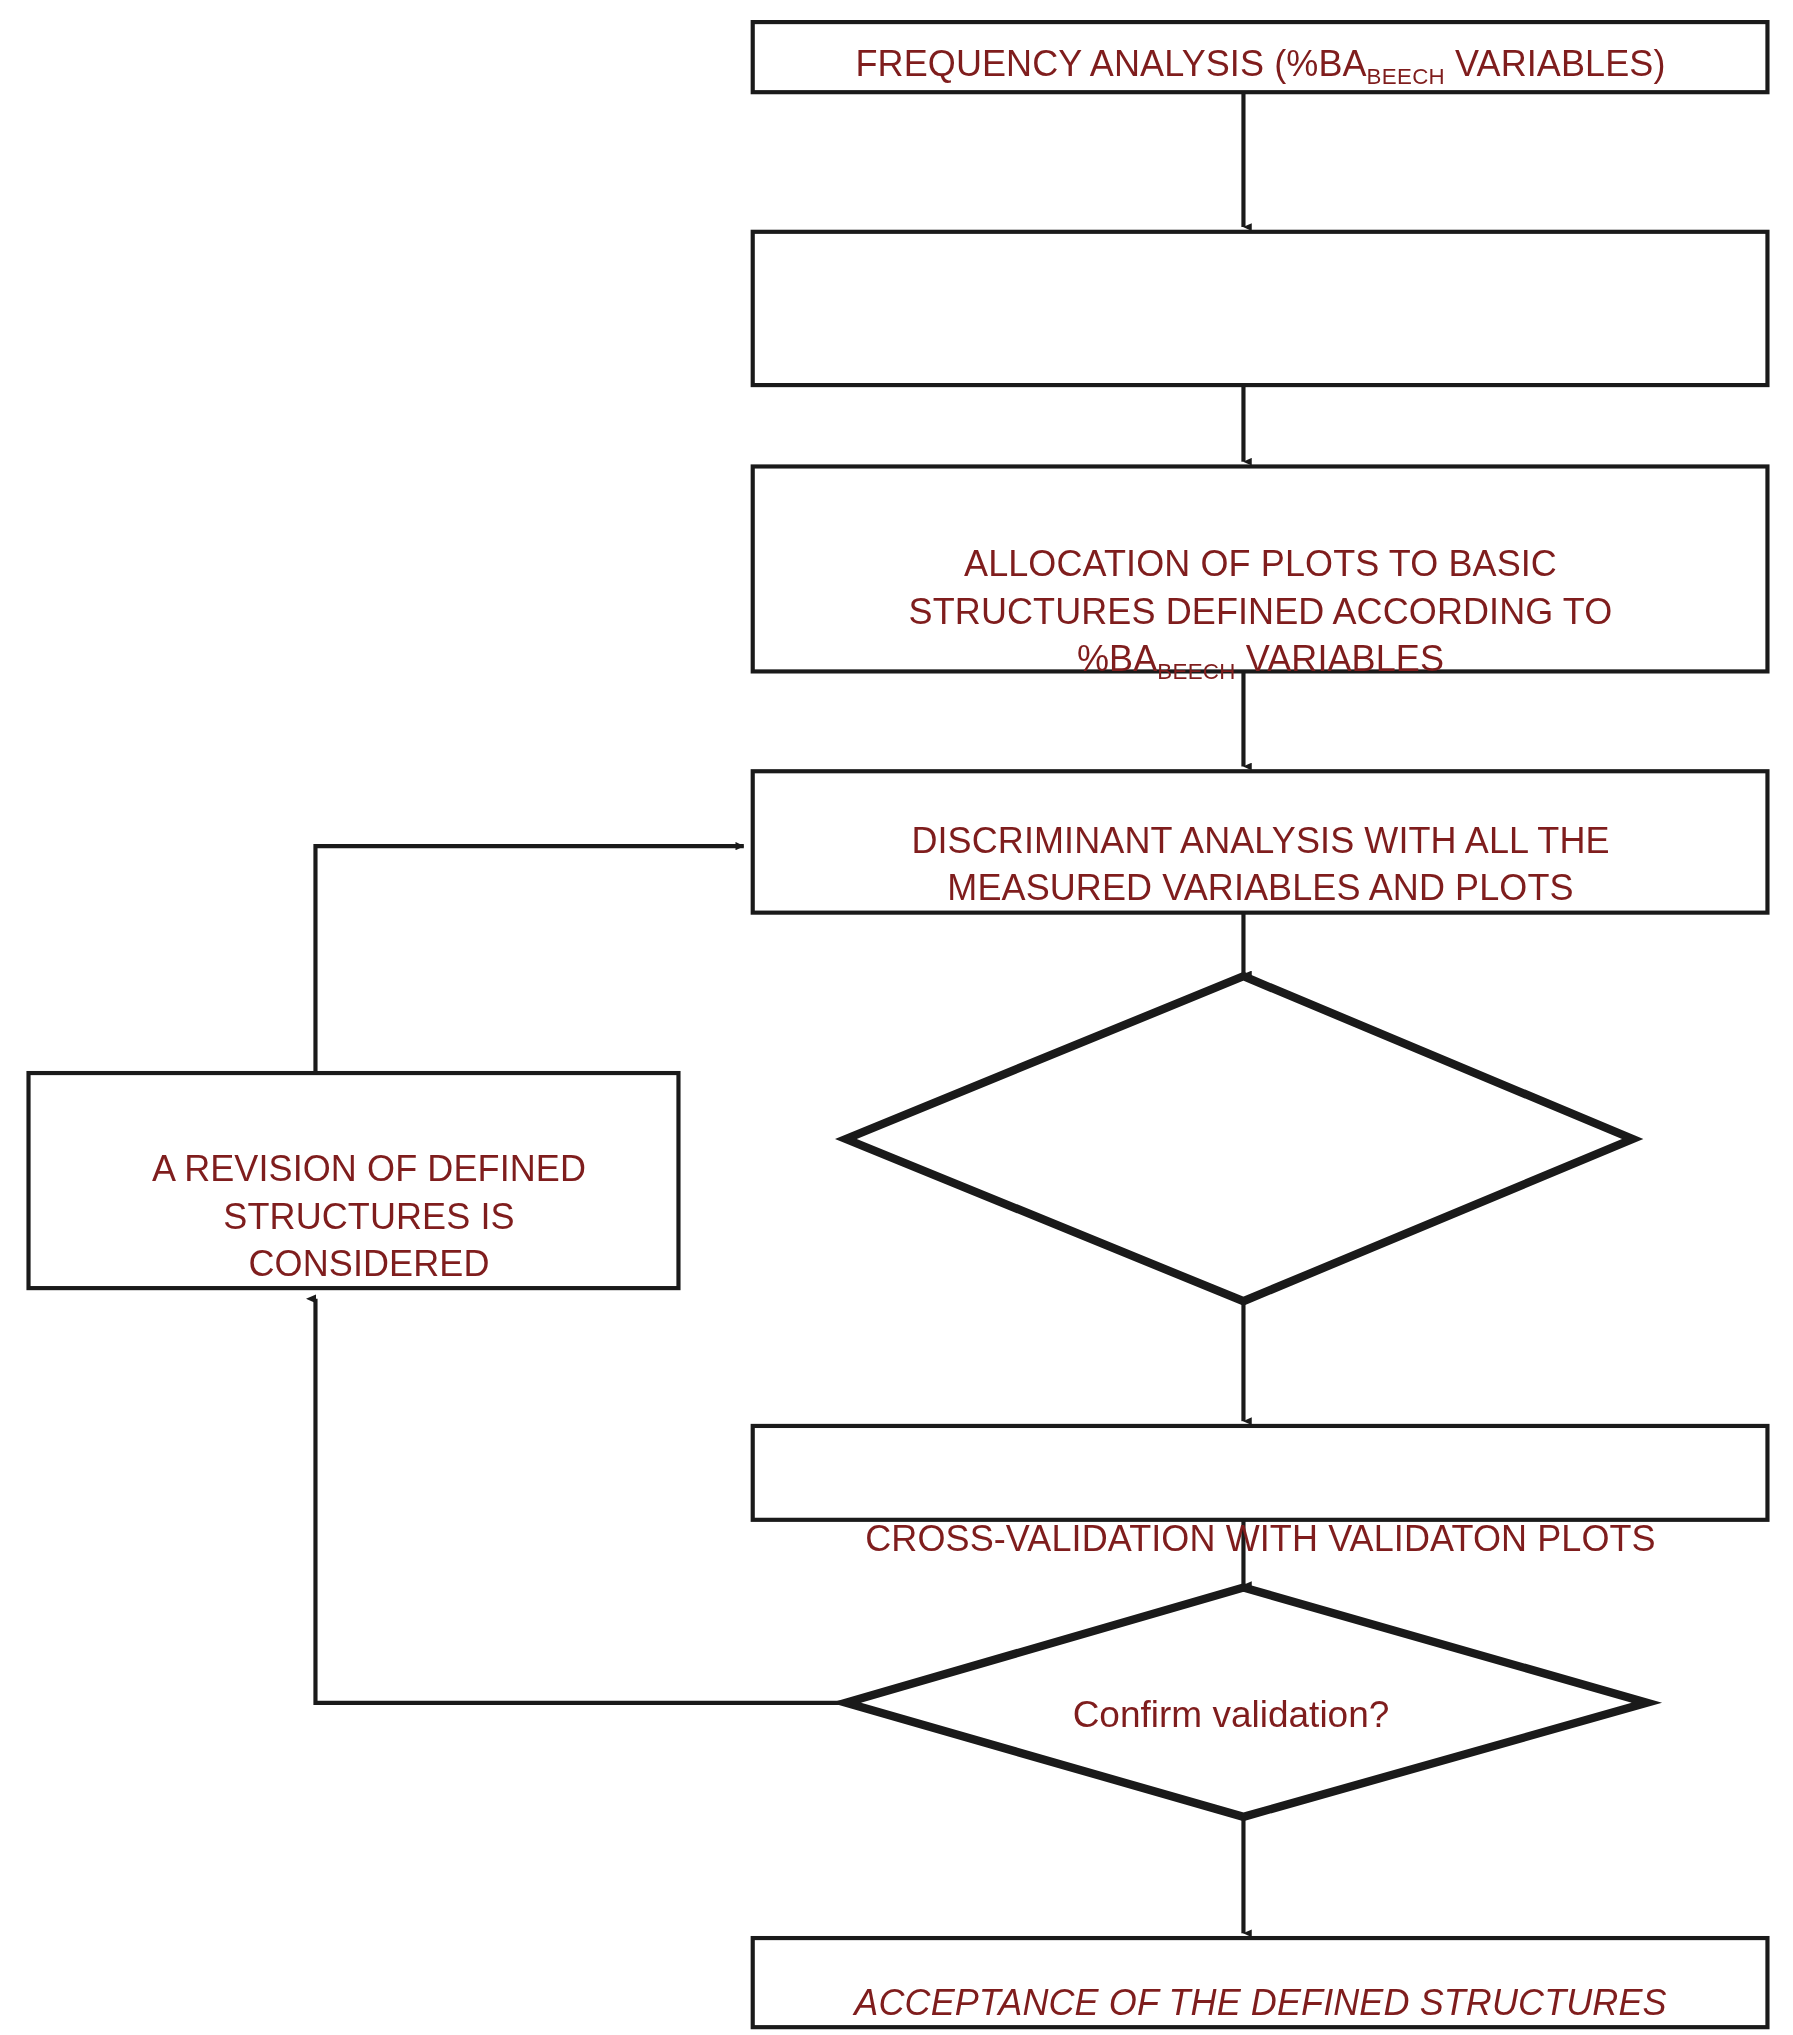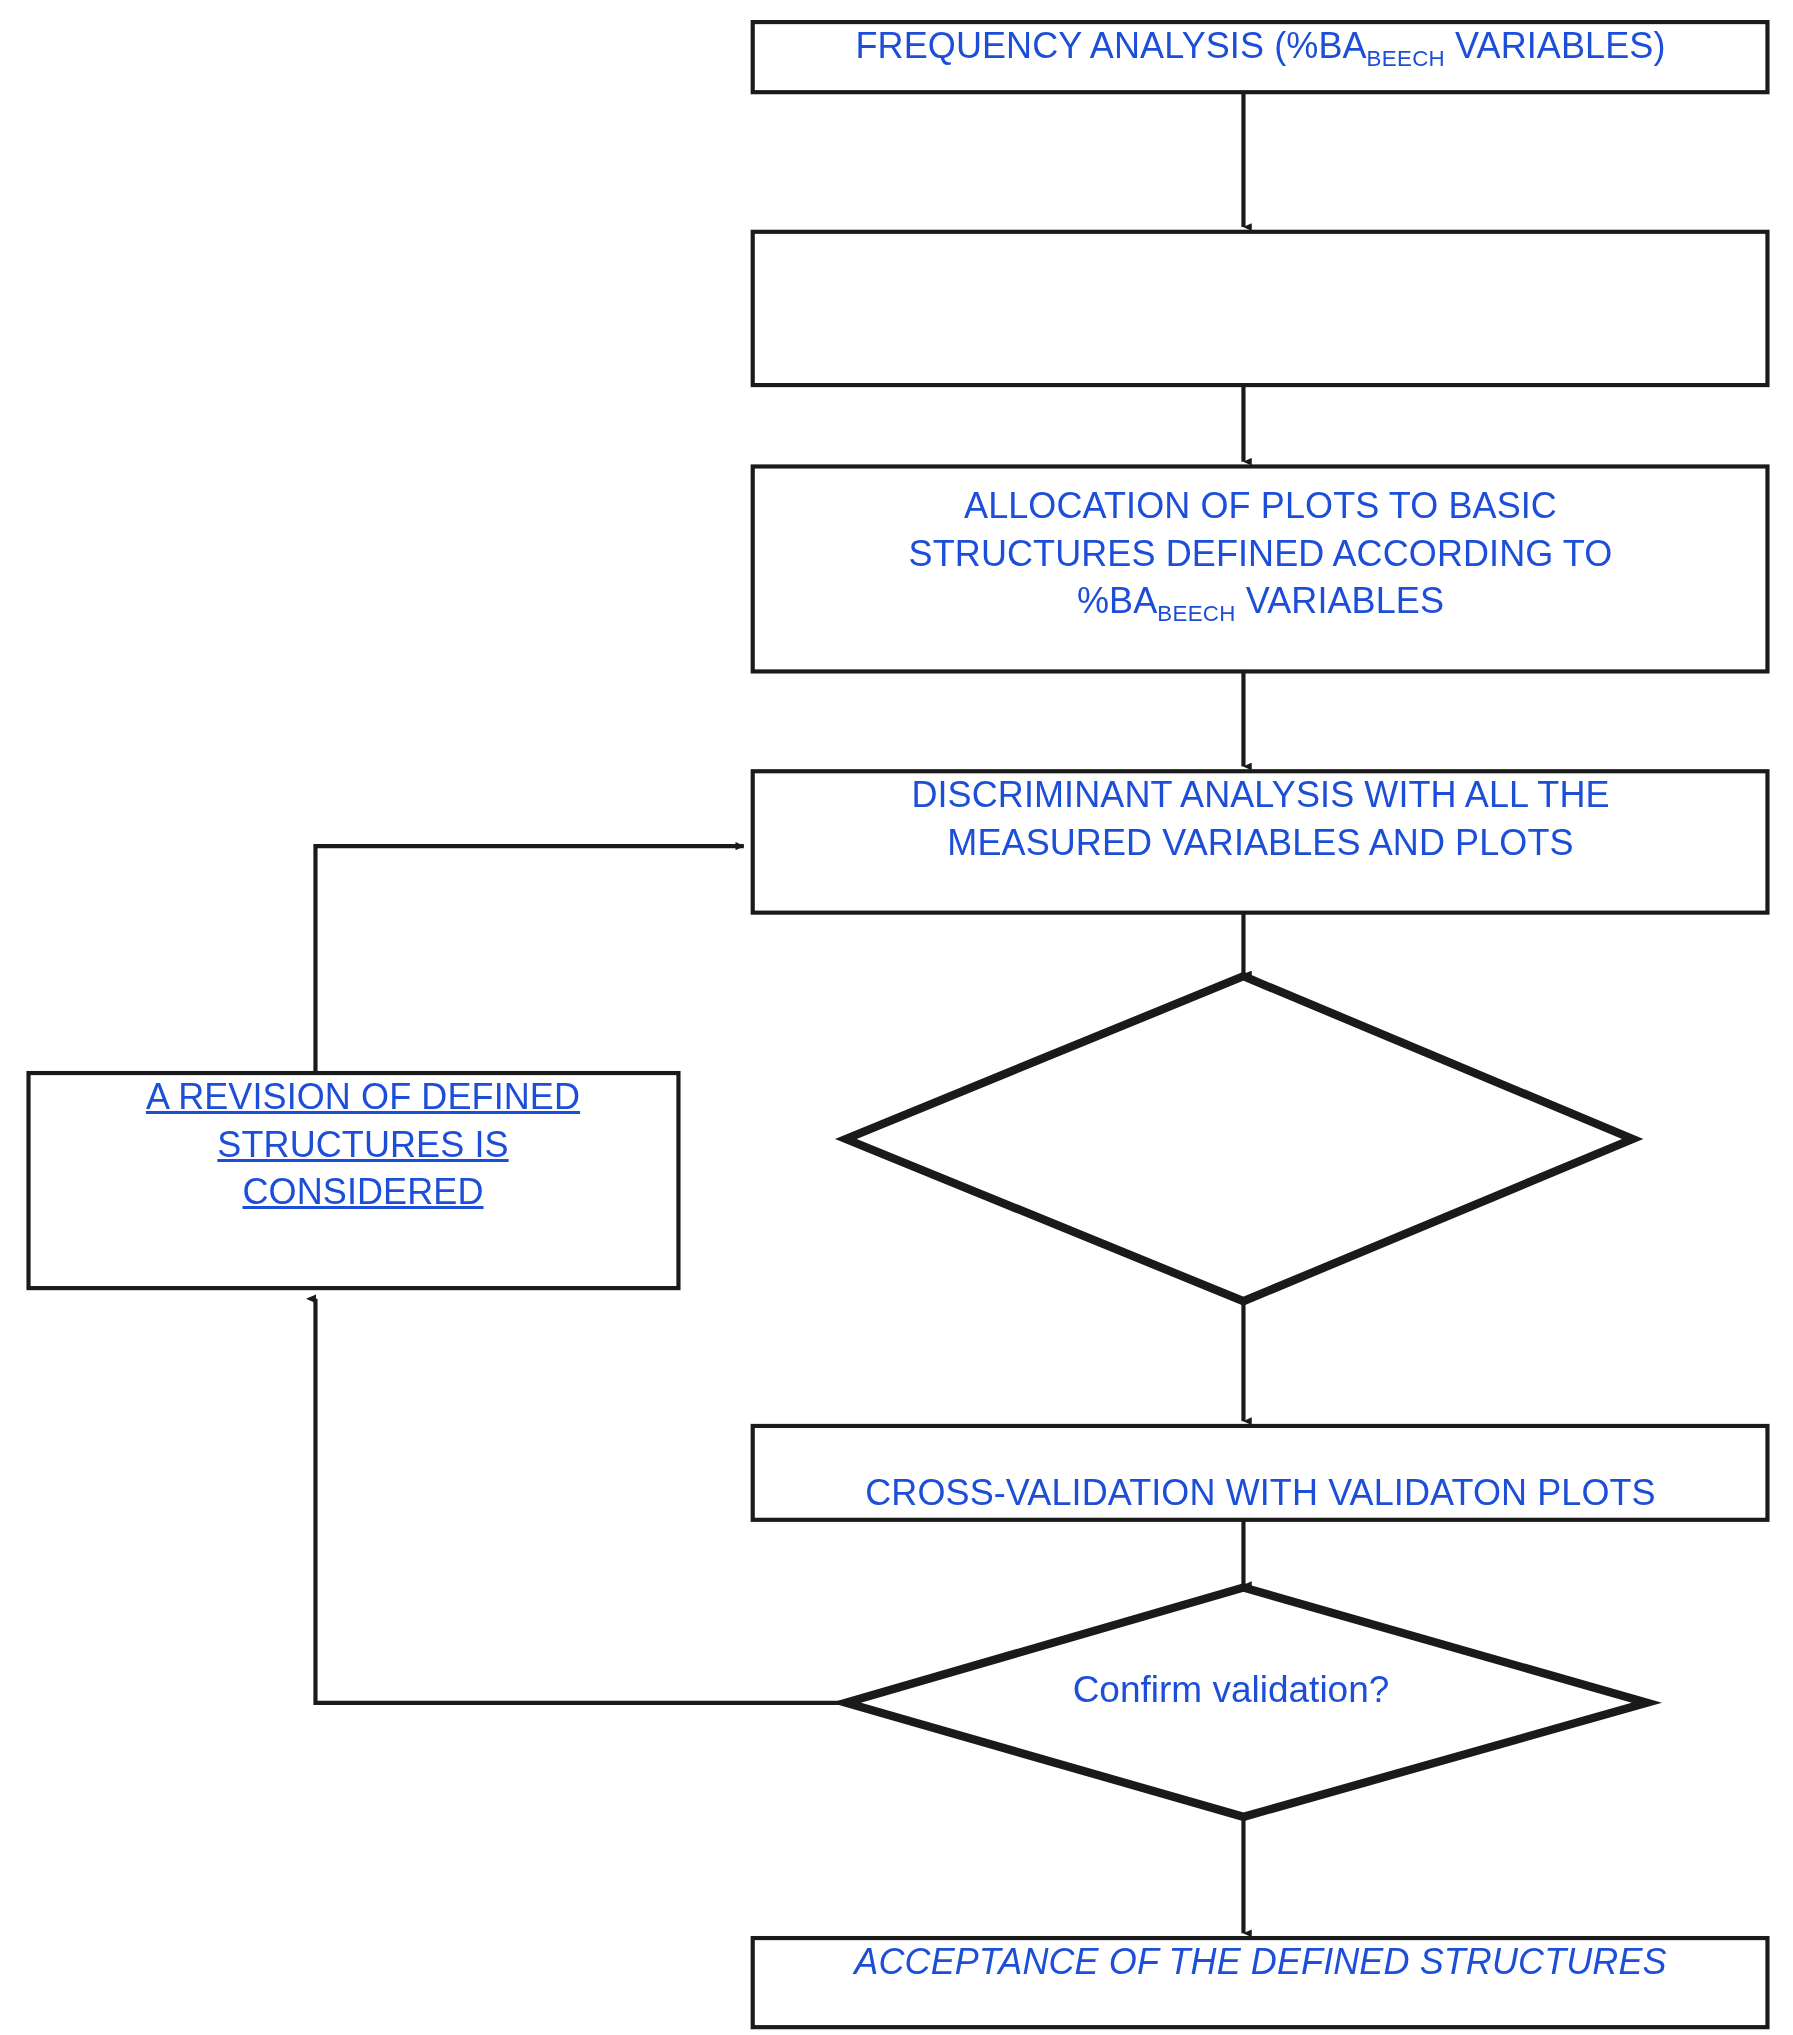--- a/index.html
+++ b/index.html
@@ -20,24 +20,24 @@
   #flow-svg {
     position: absolute;
     top: 0;
     left: 0;
     width: 1793px;
     height: 2035px;
   }
   .node-label {
     position: absolute;
     display: flex;
-    align-items: flex-start;
+    align-items: flex-end;
     justify-content: center;
     text-align: center;
-    color: #1d4ed8;
+    color: #7f1d1d;
     pointer-events: none;
   }
   .label-upper {
     font-family: "Liberation Sans Narrow", "Liberation Sans", sans-serif;
     font-stretch: condensed;
     font-size: 36px;
     line-height: 1.32;
     letter-spacing: 0.1px;
   }
   .label-decision {
@@ -122,21 +122,21 @@
     </span>
   </div>
 
   <div class="node-label label-upper" style="left:753px; top:771px; width:1015px; height:141px;">
     <span>
       <span>DISCRIMINANT ANALYSIS WITH ALL THE</span><br>
       <span>MEASURED VARIABLES AND PLOTS</span>
     </span>
   </div>
 
-  <div class="node-label label-upper" style="left:38px; top:1073px; width:650px; height:215px;text-decoration:underline;">
+  <div class="node-label label-upper" style="left:44px; top:1073px; width:650px; height:215px;">
     <span>
       <span>A REVISION OF DEFINED</span><br>
       <span>STRUCTURES IS</span><br>
       <span>CONSIDERED</span>
     </span>
   </div>
 
   <div class="node-label label-upper" style="left:753px; top:1469px; width:1015px; height:94px;">
     <span>CROSS-VALIDATION WITH VALIDATON PLOTS</span>
   </div>

